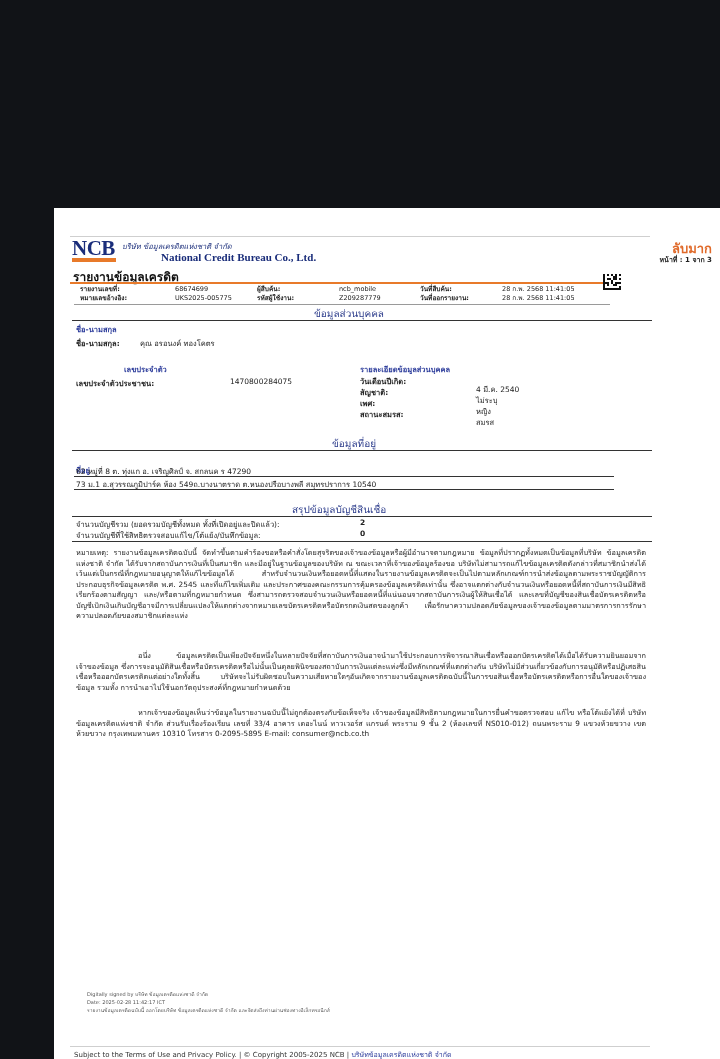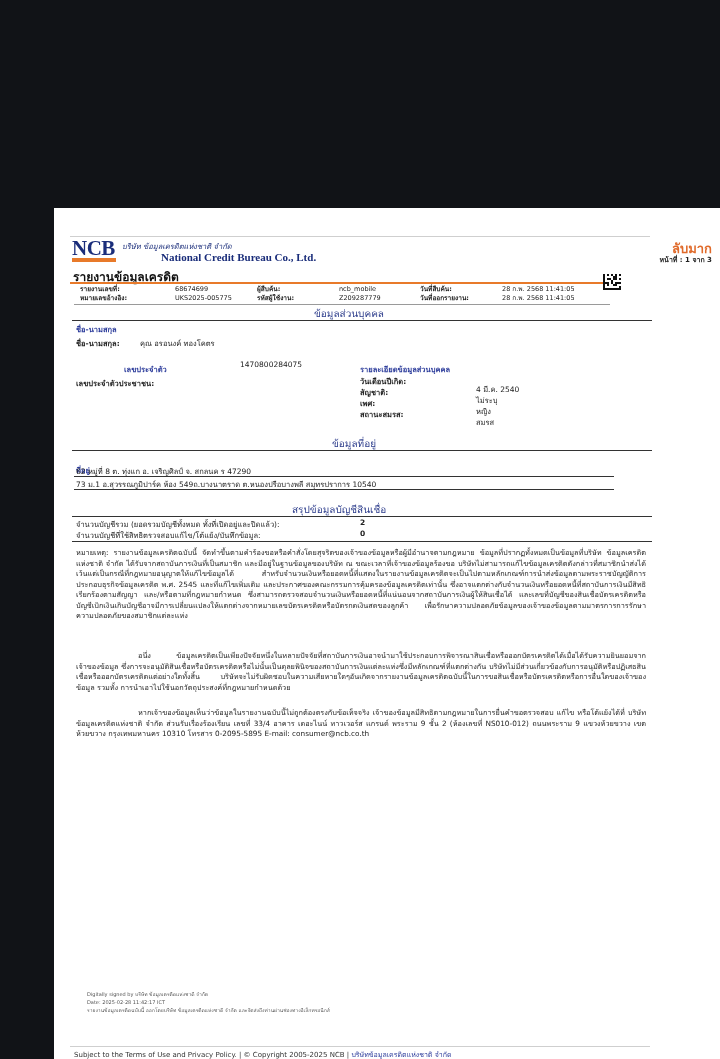--- a/index.html
+++ b/index.html
@@ -101,21 +101,21 @@
 
   <div class="abs sec-title" style="left:260px;top:98px;">ข้อมูลส่วนบุคคล</div>
   <div class="abs blackline" style="left:18px;top:112px;width:580px;"></div>
 
   <div class="abs sub-title" style="left:22px;top:115px;">ชื่อ-นามสกุล</div>
   <div class="abs lbl" style="left:22px;top:129px;">ชื่อ-นามสกุล:</div>
   <div class="abs val" style="left:86px;top:129px;">คุณ อรอนงค์ ทองโคตร</div>
 
   <div class="abs sub-title" style="left:22px;top:155px;margin-left:48px;">เลขประจำตัว</div>
   <div class="abs lbl" style="left:22px;top:169px;">เลขประจำตัวประชาชน:</div>
-  <div class="abs val" style="left:176px;top:152px;margin-left:10px;">1470800284075</div>
+  <div class="abs val" style="left:176px;top:169px;">1470800284075</div>
 
   <div class="abs sub-title" style="left:306px;top:155px;">รายละเอียดข้อมูลส่วนบุคคล</div>
   <div class="abs" style="left:306px;top:168px;line-height:11px;">
     <div class="lbl">วันเดือนปีเกิด:</div>
     <div class="lbl">สัญชาติ:</div>
     <div class="lbl">เพศ:</div>
     <div class="lbl">สถานะสมรส:</div>
   </div>
   <div class="abs" style="left:398px;top:176px;line-height:11px;margin-left:24px;">
     <div class="val">4 มี.ค. 2540</div>

